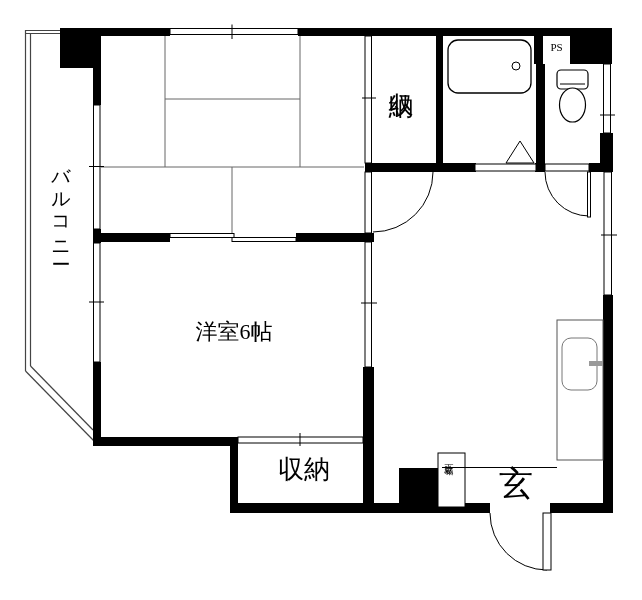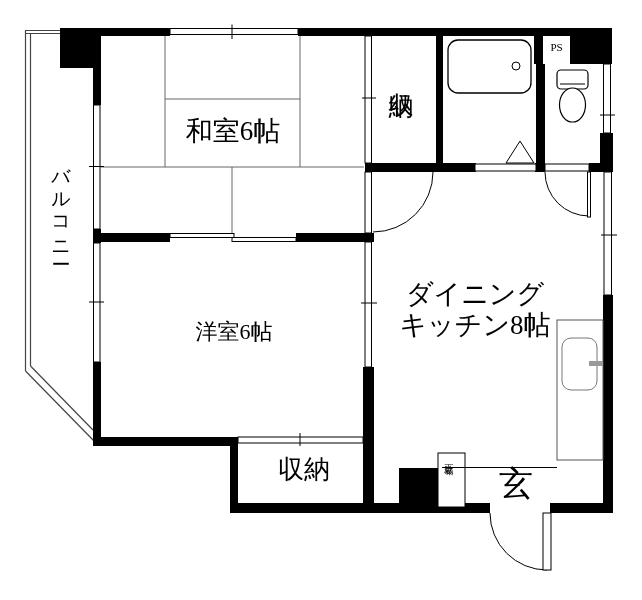--- a/index.html
+++ b/index.html
@@ -119,23 +119,21 @@
       <ellipse cx="572.5" cy="105" rx="13" ry="17" fill="#fff" stroke="#000" stroke-width="1.2"></ellipse>
       <rect x="557" y="320" width="46" height="140" fill="#fff" stroke="#555" stroke-width="1"></rect>
       <rect x="562" y="338" width="35" height="52" rx="9" fill="#fff" stroke="#777" stroke-width="1"></rect>
       <rect x="589" y="361" width="14" height="5" fill="#999"></rect>
       <rect x="543" y="36" width="27" height="28" fill="#fff"></rect>
       <rect x="438" y="453" width="27" height="54" fill="#fff" stroke="#000" stroke-width="1"></rect>
       <line x1="442" y1="467.5" x2="557" y2="467.5" stroke="#000" stroke-width="1"></line>
     </g>
   </svg>
 
-  <div class="lbl center washitsu">和室6帖</div>
   <div class="lbl center yoshitsu">洋室6帖</div>
-  <div class="lbl center dk"><span>ダイニング</span><br><span>キッチン8帖</span></div>
   <div class="lbl vert storage-top">収納</div>
   <div class="lbl center storage-bottom">収納</div>
   <div class="lbl vert balcony">バルコニー</div>
   <div class="lbl genkan">玄</div>
   <div class="lbl center ps">PS</div>
   <div class="lbl vert shoebox">下駄箱</div>
 
 </div>
 
 </body></html>

